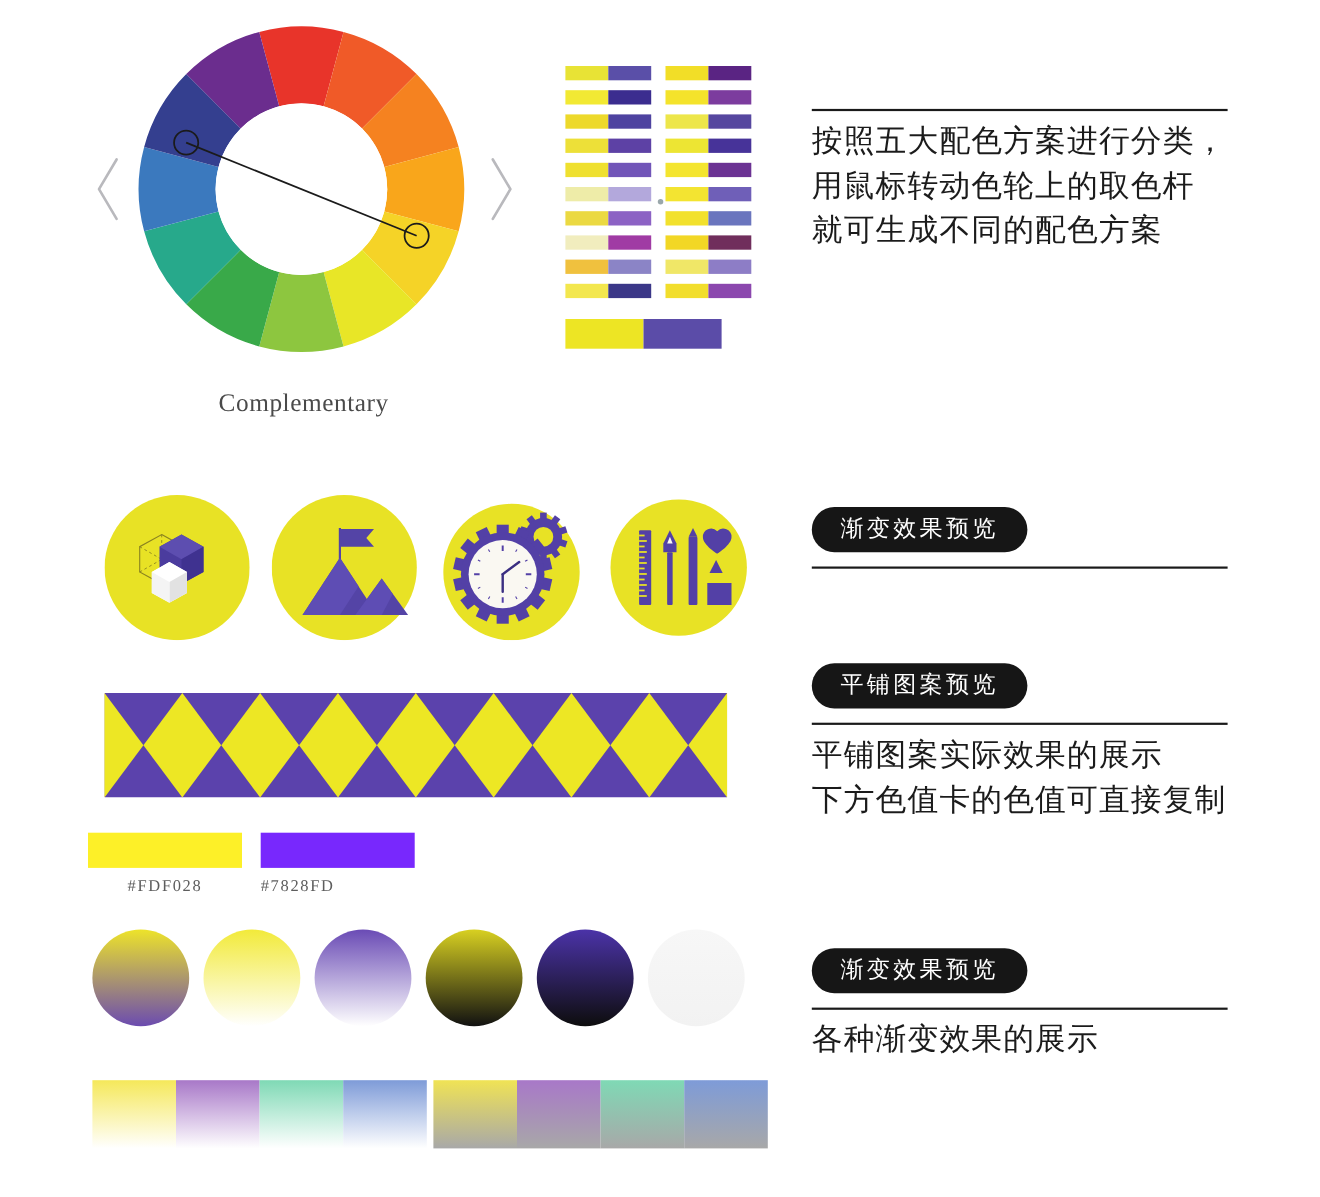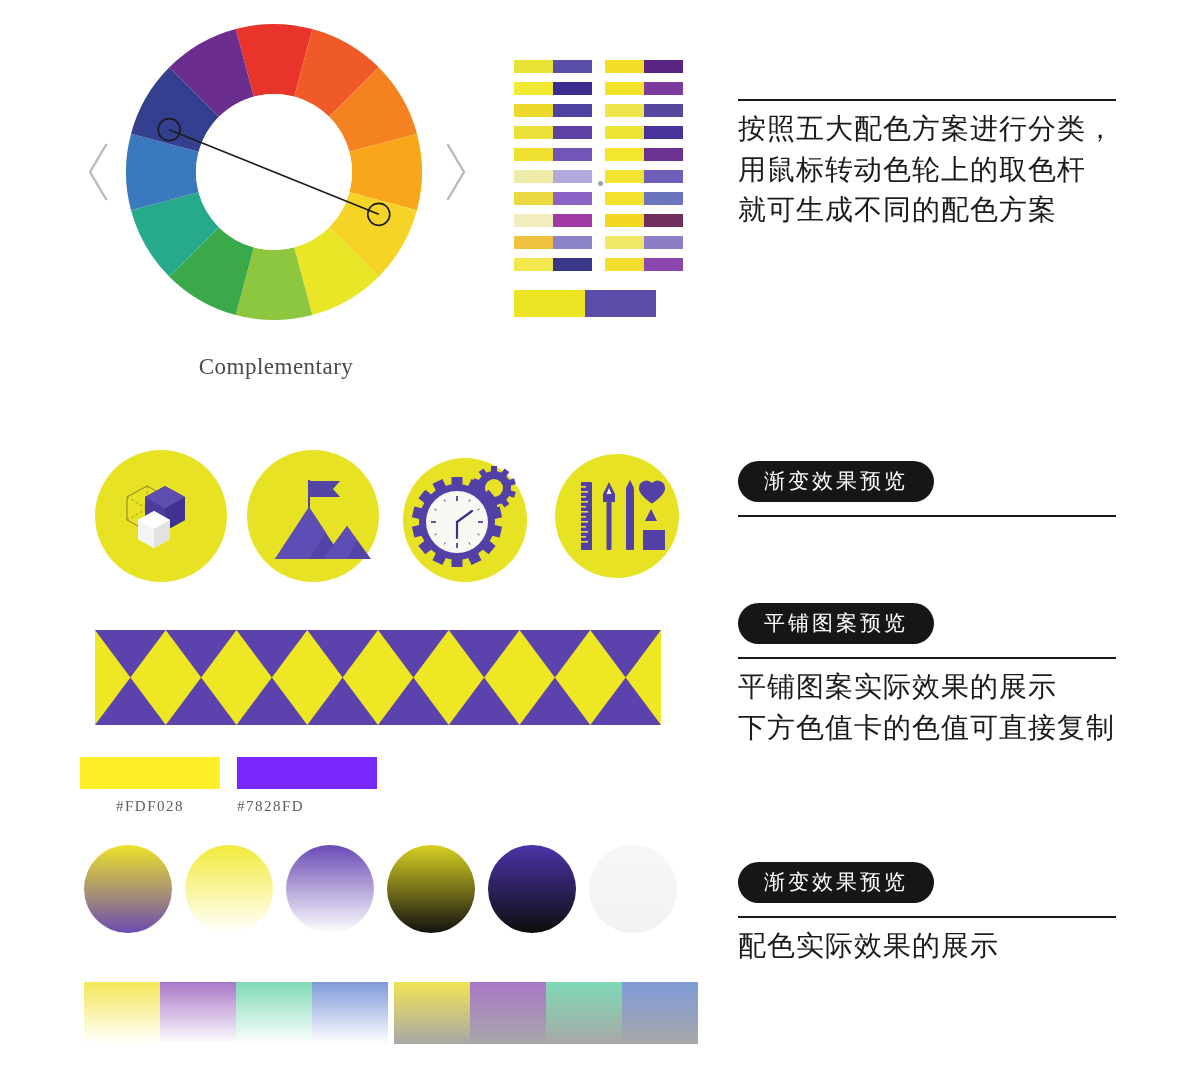--- a/index.html
+++ b/index.html
@@ -439,14 +439,14 @@
 <div class="note-block" style="top:603px">
   <div class="pill">平铺图案预览</div>
   <hr class="rule">
   <div class="note-body">平铺图案实际效果的展示
 下方色值卡的色值可直接复制</div>
 </div>
 
 <div class="note-block" style="top:862px">
   <div class="pill">渐变效果预览</div>
   <hr class="rule">
-  <div class="note-body">配色实际效果的展示</div>
+  <div class="note-body">各种渐变效果的展示</div>
 </div>
 
 </body></html>

